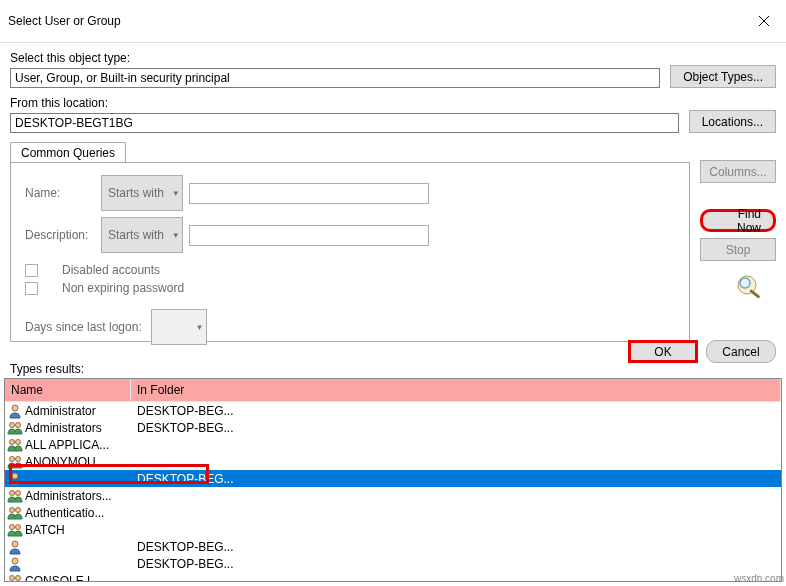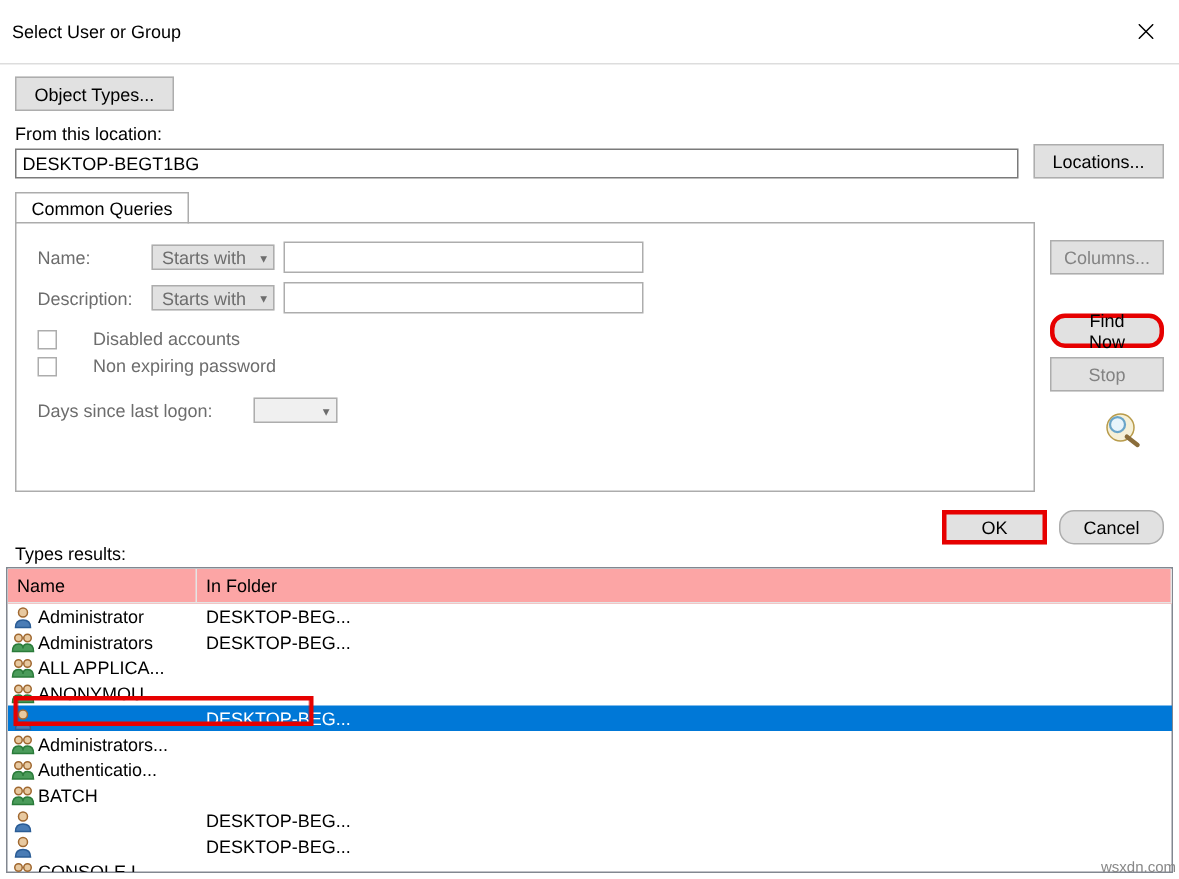--- a/index.html
+++ b/index.html
@@ -12,29 +12,29 @@
     .text-field { flex: 1; height: 21px; border: 1px solid #7a7a7a; background: #fff; padding: 2px 4px; }
     .btn { background: #e1e1e1; border: 1px solid #adadad; height: 23px; padding: 0 12px; cursor: pointer; min-width: 85px; text-align: center; display: inline-flex; align-items: center; justify-content: center; }
     .btn:disabled { color: #838383; background: #e1e1e1; border-color: #adadad; }
     .field-row { display: flex; align-items: flex-end; gap: 10px; margin-bottom: 8px; }
     .field-col { flex: 1; display: flex; flex-direction: column; }
     .tabset { margin-top: 6px; }
     .tab { display: inline-block; border: 1px solid #acacac; border-bottom: none; padding: 3px 10px; background: #fff; position: relative; top: 1px; }
     .tab-panel { border: 1px solid #acacac; padding: 12px 14px; position: relative; }
     .query-grid { display: grid; grid-template-columns: 70px 82px 1fr; gap: 6px 6px; align-items: center; }
     .query-label { color: #6d6d6d; }
-    .combo { display: flex; align-items: center; justify-content: space-between; border: 1px solid #adadad; background: #e1e1e1; height: 17px; padding: 0 4px 0 6px; color: #6d6d6d; }
+    .combo { display: flex; align-items: center; justify-content: space-between; border: 1px solid #adadad; background: #e1e1e1; height: 36px; padding: 0 4px 0 6px; color: #6d6d6d; }
     .combo.blank { background: #f0f0f0; }
     .combo .chev { font-size: 9px; color: #6d6d6d; }
     .textbox { border: 1px solid #adadad; background: #fff; height: 21px; width: 240px; }
     .chk-row { display: flex; align-items: center; gap: 24px; margin-top: 10px; color: #6d6d6d; }
     .chk { width: 13px; height: 13px; border: 1px solid #adadad; background: #fff; }
-    .logon-row { display: flex; align-items: center; gap: 27px; margin-top: 14px; color: #6d6d6d; }
+    .logon-row { display: flex; align-items: center; gap: 9px; margin-top: 14px; color: #6d6d6d; }
     .right-col { position: absolute; right: 10px; top: 160px; display: flex; flex-direction: column; gap: 6px; align-items: flex-end; }
-    .right-col .btn { width: 76px; min-width: 76px; }
+    .right-col .btn { width: 76px; min-width: 76px; text-align: right; }
     .highlight-red { border: 3px solid #e60000; }
     .search-icon { position: absolute; right: 18px; top: 272px; }
     .dlg-buttons { position: absolute; right: 10px; top: 340px; display: flex; gap: 8px; }
     .results-label { position: absolute; left: 10px; top: 362px; }
     .results { position: absolute; left: 4px; right: 4px; top: 378px; bottom: 4px; border: 1px solid #828790; display: flex; }
     .results-scroll { overflow-y: scroll; flex: 1; }
     .results-header { display: flex; background: #fca5a5; border-bottom: 1px solid #e5e5e5; position: sticky; top: 0; }
     .col-header { padding: 4px 6px; border-right: 1px solid #e5e5e5; }
     .col-name { width: 126px; }
     .col-folder { flex: 1; }
@@ -57,20 +57,24 @@
   <span class="title">Select User or Group</span>
   <div class="close-btn">
     <svg width="10" height="10" viewBox="0 0 10 10">
         <path d="M0 0 L10 10 M10 0 L0 10" stroke="#000" stroke-width="1"></path>
       </svg>
   </div>
 </div>
 
 <div class="content">
   <div class="field-row">
+    <div class="field-col">
+      <div class="label">Select this object type:</div>
+      <div class="text-field">User, Group, or Built-in security principal</div>
+    </div>
     <button class="btn">Object Types...</button>
   </div>
 
   <div class="field-row">
     <div class="field-col">
       <div class="label">From this location:</div>
       <div class="text-field">DESKTOP-BEGT1BG</div>
     </div>
     <button class="btn">Locations...</button>
   </div>

